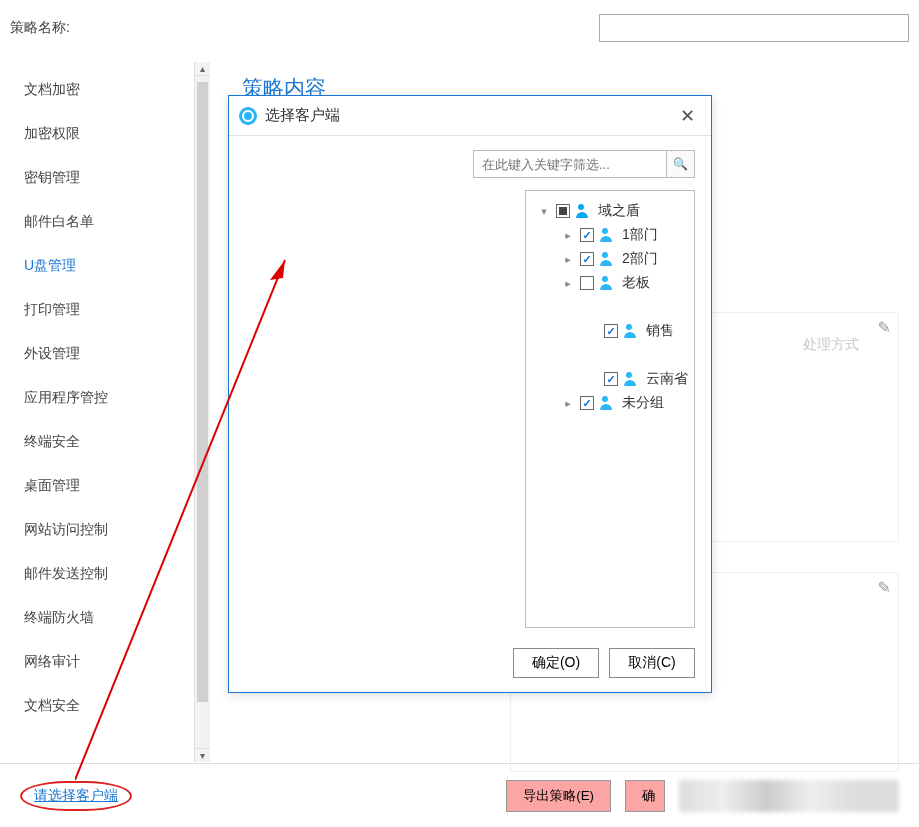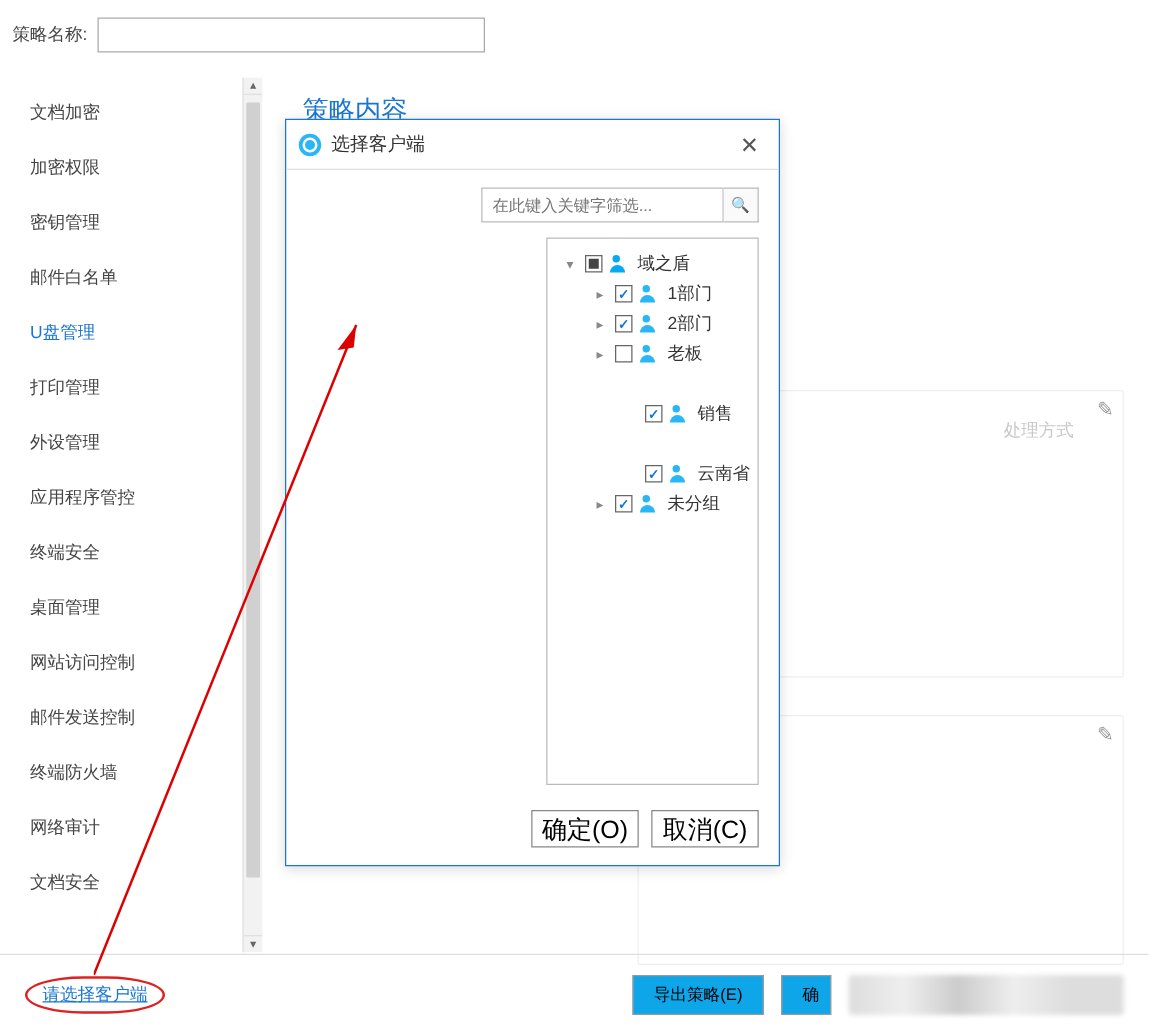--- a/index.html
+++ b/index.html
@@ -12,20 +12,21 @@
       height: 827px;
       position: relative;
       overflow: hidden;
     }
 
     .top-row {
       display: flex;
       align-items: center;
       padding: 14px 10px 20px 10px;
       gap: 8px;
+      justify-content: space-between;
     }
     .top-row label { color: #444; }
     .top-row input {
       width: 310px;
       height: 28px;
       border: 1px solid #aaa;
       padding: 2px 6px;
     }
 
     .body-row {
@@ -105,21 +106,21 @@
       position:absolute;
       right:60px;
       top:274px;
       color:#c8c8c8;
     }
 
     
     .dialog {
       position: absolute;
       top: 95px; left: 228px;
-      width: 396px;
+      width: 484px;
       height: 598px;
       background: #fff;
       border: 1px solid #1976d2;
       box-shadow: 0 2px 10px rgba(0,0,0,0.15);
       display: flex;
       flex-direction: column;
     }
     .dialog-header {
       height: 40px;
       display: flex;
@@ -229,21 +230,21 @@
       padding: 10px 16px 14px 16px;
       display: flex;
       justify-content: flex-end;
       gap: 10px;
     }
     .dlg-btn {
       width: 86px; height: 30px;
       border: 1px solid #888;
       background: #fff;
       cursor: pointer;
-      font-size:20px;
+      font-size:14px;
     }
 
     
     .bottom-bar {
       position: absolute;
       left: 0; right: 0; bottom: 0;
       height: 64px;
       border-top: 1px solid #ddd;
       display: flex;
       align-items: center;
@@ -259,21 +260,21 @@
     .bottom-right {
       margin-left: auto;
       display:flex;
       gap:14px;
       align-items:center;
     }
     .bottom-btn {
       height: 32px;
       padding: 0 16px;
       border: 1px solid #999;
-      background: #0ea5e9;
+      background: #fca5a5;
       cursor: pointer;
     }
     .blurred {
       width:220px;height:32px;
       background: linear-gradient(90deg,#ddd 0%,#eee 20%,#ccc 40%,#eee 60%,#ddd 80%);
       filter: blur(2px);
       border-radius:3px;
     }
 
     

